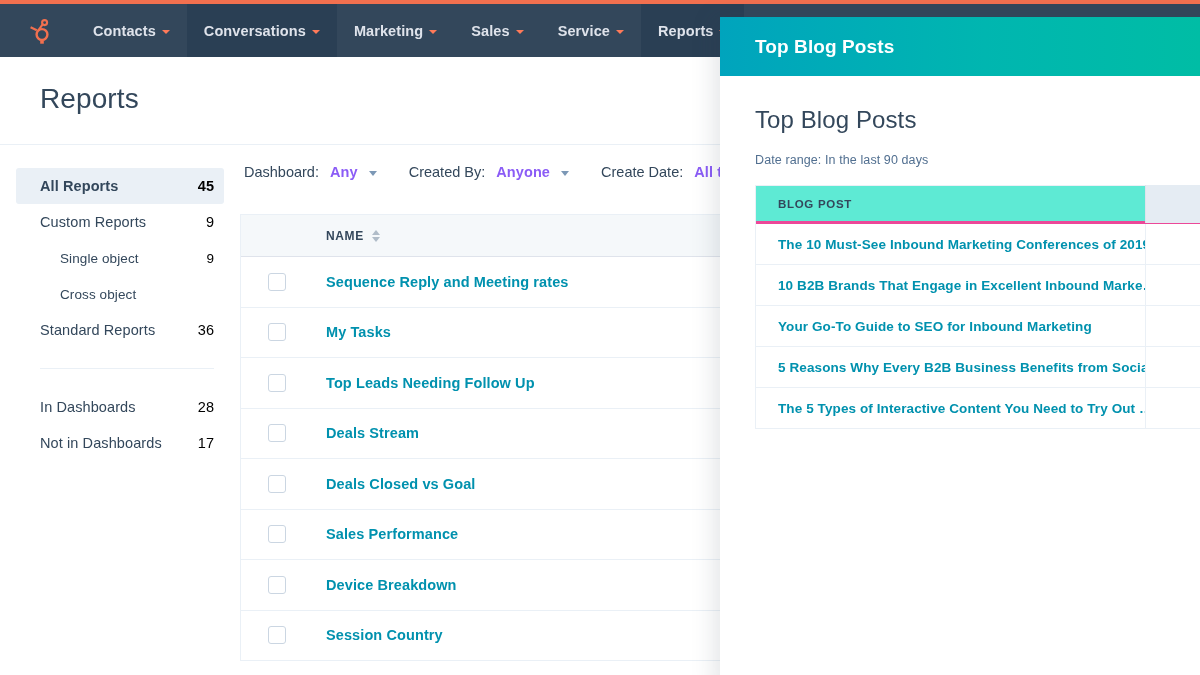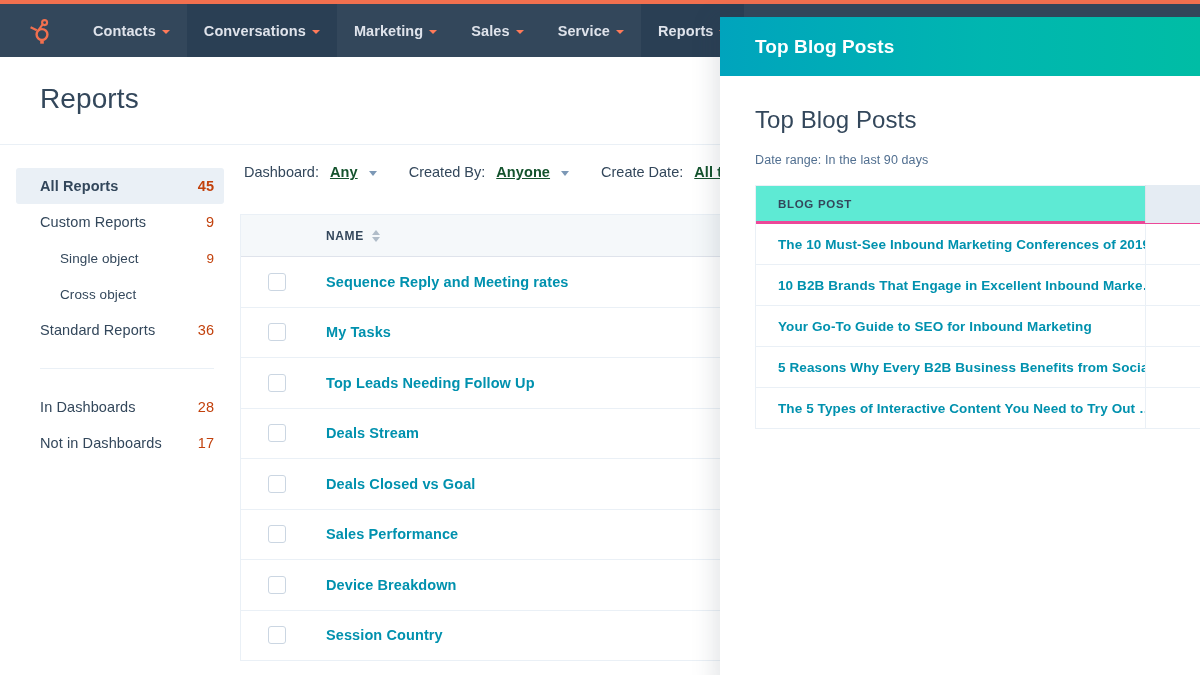--- a/index.html
+++ b/index.html
@@ -60,42 +60,42 @@
     background:#fff; padding-top:22px;
   }
   .side-row {
     display:flex; align-items:center; justify-content:space-between;
     height:36px; margin: 0 16px 0 16px;
     padding: 0 10px 0 24px;
     font-size:14.5px; color:#33475b; cursor:pointer;
     border-radius:3px;
   }
   .side-row .label { letter-spacing:.1px; }
-  .side-row .count { color:#c2410c; font-size:14.5px; }
+  .side-row .count { color:#000000; font-size:14.5px; }
   .side-row.selected { background:#eaf0f6; font-weight:700; }
   .side-row.sub { padding-left:44px; font-size:13.5px; color:#33475b; }
   .side-row.sub .count { font-size:13.5px; }
   .side-divider {
     height:1px; background:#eaf0f6; margin:20px 26px 20px 40px;
   }
 
   
   .main {
     position:absolute; left:240px; top:146px; width:960px; height:529px;
     background:#fff;
   }
   .filterbar {
     display:flex; align-items:center; gap:32px;
     height:52px; padding-left:4px;
     font-size:14.5px; color:#33475b;
   }
   .filter { display:flex; align-items:center; gap:11px; white-space:nowrap; }
   .filter .flabel { color:#33475b; }
   .filter .fvalue {
-    color:#14532d; font-weight:700; cursor:pointer; letter-spacing:.1px;text-decoration:underline;
+    color:#8b5cf6; font-weight:700; cursor:pointer; letter-spacing:.1px;
   }
   .filter .fcaret {
     width:0;height:0;
     border-left:4.5px solid transparent; border-right:4.5px solid transparent;
     border-top:5px solid #7c98b6; position:relative; top:1px;
   }
 
   .table {
     margin-top:16px; margin-right:0;
     border:1px solid #eaf0f6; border-right:none; border-bottom:none;

